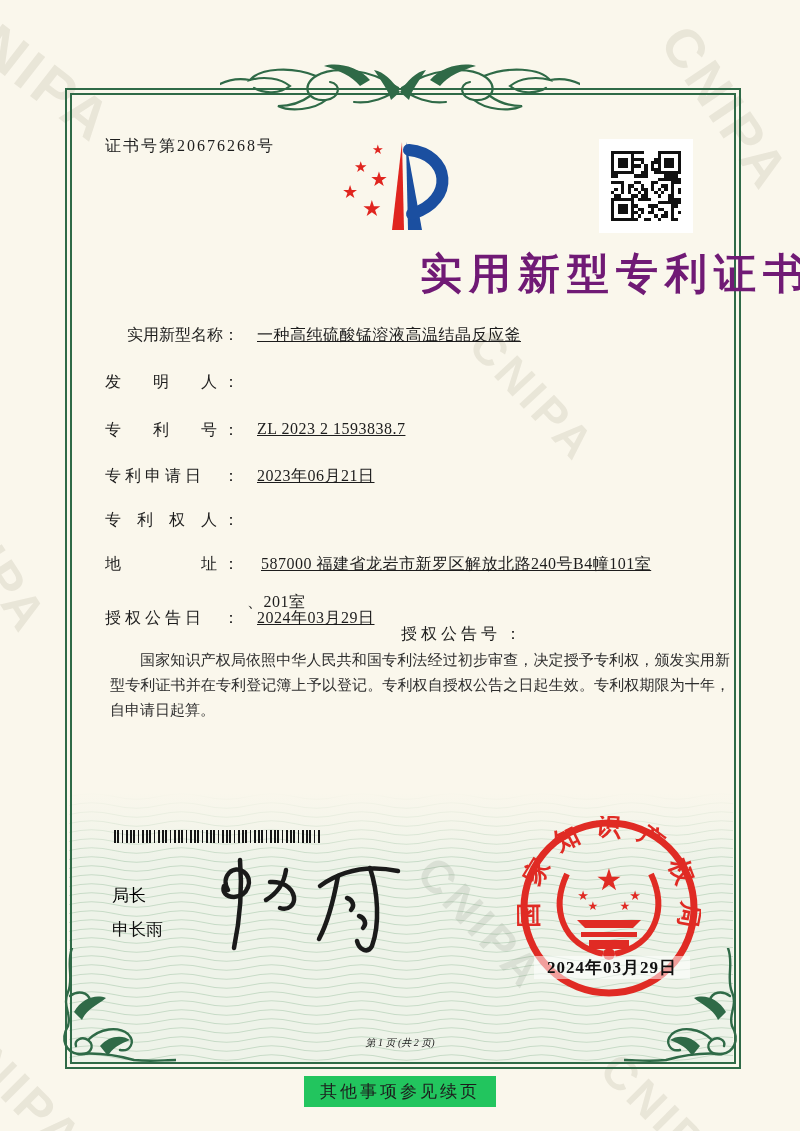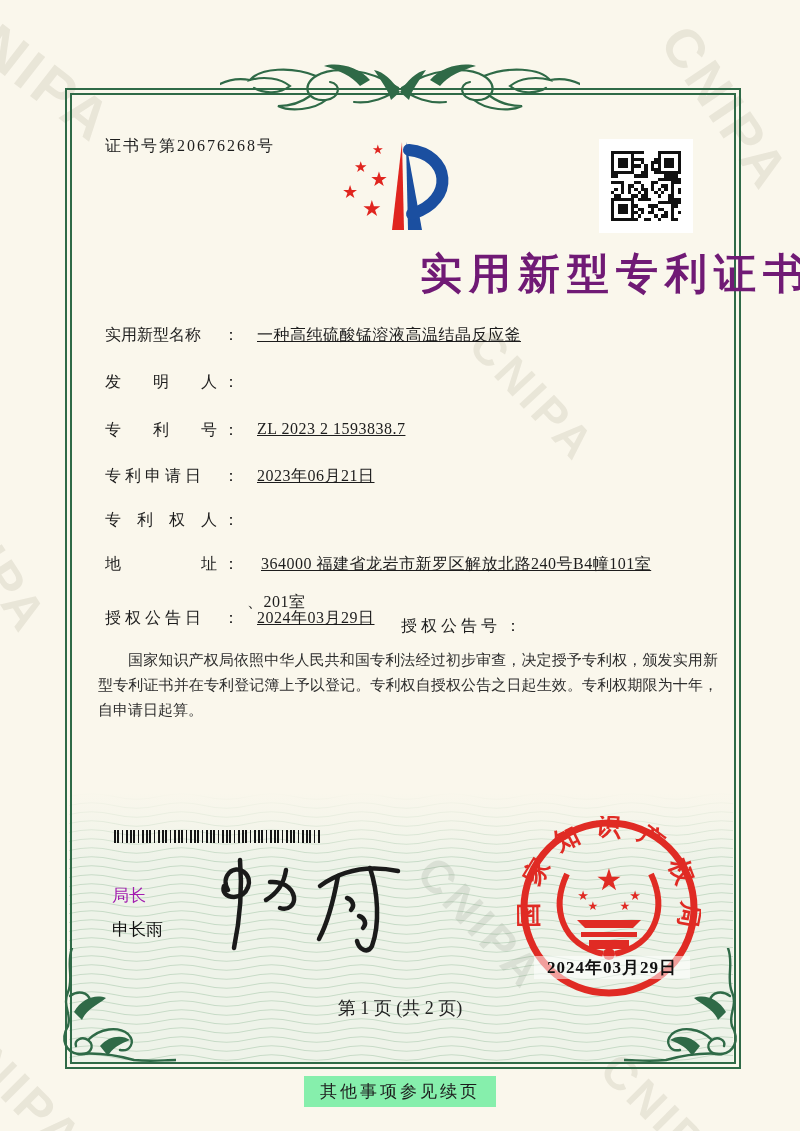--- a/index.html
+++ b/index.html
@@ -33,41 +33,41 @@
   .logo{position:absolute; left:334px; top:128px; width:134px; height:114px;}
   .qr-box{position:absolute; left:599px; top:139px; width:94px; height:94px; background:#fff;
     display:flex; align-items:center; justify-content:center;}
   .doc-title{position:absolute; left:0; top:246px; width:100%; text-align:right;
     font-size:42px; font-weight:bold; letter-spacing:7px; color:#701a75;margin-left:12px;}
   .fields{position:absolute; left:105px; top:322px; width:612px; font-size:16px; color:#1d1d1d;}
   .frow{position:absolute; left:0; display:flex; align-items:flex-start;}
   .frow .lab{display:inline-block; width:118px; white-space:nowrap;}
   .frow .col{display:inline-block; width:16px;}
   .frow .val{display:inline-block; margin-left:18px; letter-spacing:0.5px;text-decoration:underline;}
-  .r0{top:3px;} .r1{top:50px;} .r2{top:98px;} .r3{top:144px;align-items:flex-end;} .r4{top:188px;} .r5{top:232px;} .r6{top:286px;}
+  .r0{top:3px;text-align:right;} .r1{top:50px;} .r2{top:98px;} .r3{top:144px;align-items:flex-end;} .r4{top:188px;} .r5{top:232px;} .r6{top:286px;}
   .addr2{margin-left:142px; letter-spacing:0.5px; margin-top:17px;}
-  .grant2{position:absolute; left:296px; top:8px; display:flex;}
+  .grant2{position:absolute; left:296px; top:16px; display:flex;}
   .grant2 .lab{width:104px;}
-  .paras{position:absolute; left:98px; top:648px; width:620px; font-size:15px; line-height:25px;
+  .paras{position:absolute; left:110px; top:648px; width:620px; font-size:15px; line-height:25px;
     text-align:justify; color:#2d2d2d;}
   .paras p{margin:0 0 4px 0; text-indent:2em;}
   .barcode{position:absolute; left:114px; top:830px; width:206px; height:13px;
     background:repeating-linear-gradient(90deg,#151515 0 2px,transparent 2px 3px,#151515 3px 5px,
       transparent 5px 8px,#151515 8px 9px,transparent 9px 12px,#151515 12px 14px,transparent 14px 16px);}
   .signer-title{position:absolute; left:112px; top:884px; font-size:17px;
-    font-family:"Liberation Sans","DejaVu Sans",sans-serif; color:#a21caf;}
+    font-family:"Liberation Sans","DejaVu Sans",sans-serif; color:#000000;}
   .signer-name{position:absolute; left:112px; top:918px; font-size:17px;
     font-family:"Liberation Sans","DejaVu Sans",sans-serif; color:#111;}
   .signature{position:absolute; left:200px; top:850px;}
   .seal{position:absolute; left:517px; top:816px; width:184px; height:184px;}
   .seal-date{position:absolute; left:534px; top:956px; width:156px; text-align:center;
     font-size:17px; font-weight:bold; color:#101010; background:rgba(255,255,255,0.55); letter-spacing:1px;}
-  .page-info{position:absolute; left:0; top:996px; width:100%; text-align:center; font-size:18px; color:#222;}
+  .page-info{position:absolute; left:0; top:1036px; width:100%; text-align:center; font-size:10px; color:#222;font-style:italic;}
   .continuation{position:absolute; left:0; top:1076px; width:100%; text-align:center;}
-  .continuation span{display:inline-block; background:#86efac; padding:4px 16px; font-size:17px;
+  .continuation span{display:inline-block; background:#22c55e; padding:4px 16px; font-size:17px;
     letter-spacing:3px; color:#1c1c1c;}
 </style>
 </head>
 <body>
 
 <div class="page">
 
   <div class="wm" style="left:-28px;top:-18px;font-size:58px;transform:rotate(38deg);">CNIPA</div>
   <div class="wm" style="left:700px;top:14px;font-size:54px;transform:rotate(56deg);">CNIPA</div>
   <div class="wm" style="left:498px;top:318px;font-size:46px;transform:rotate(47deg);">CNIPA</div>
@@ -304,21 +304,21 @@
         <span class="lab">专 利 申 请 日</span>
           <span class="col">：</span>
         <span class="val">2023年06月21日</span>
       </div>
       <div class="frow r4">
         <span class="lab">专　利　权　人</span>
           <span class="col">：</span>
       </div>
       <div class="frow r5" style="display:block;">
         <span class="lab">地　　　　　址</span><span class="col">：</span>
-        <span class="val">364000 福建省龙岩市新罗区解放北路240号B4幢101室</span>
+        <span class="val">587000 福建省龙岩市新罗区解放北路240号B4幢101室</span>
         <div class="addr2">、201室</div>
       </div>
       <div class="frow r6">
         <span class="lab">授 权 公 告 日</span>
           <span class="col">：</span>
         <span class="val">2024年03月29日</span>
         <span class="grant2">
           <span class="lab">授 权 公 告 号</span>
             <span class="col">：</span>
         </span>

